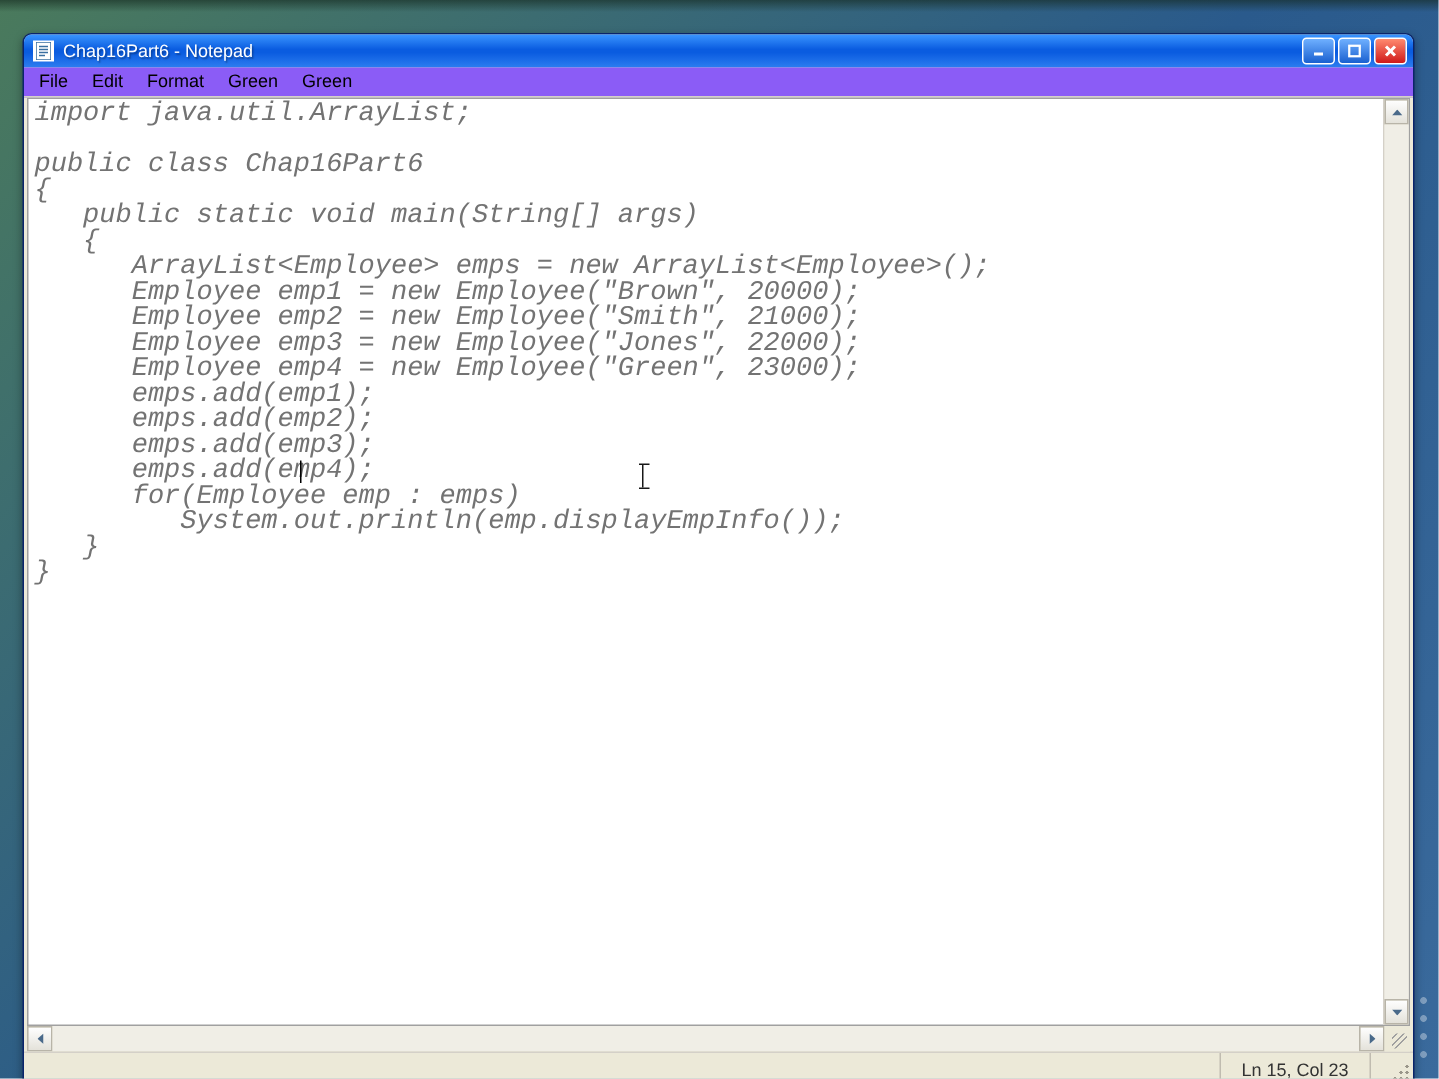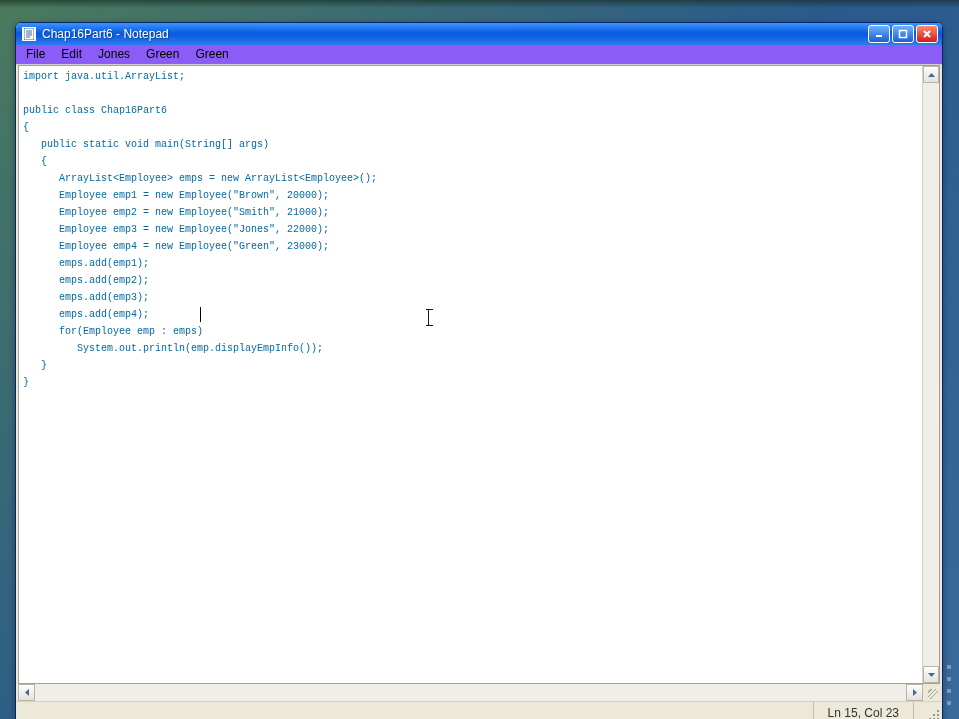--- a/index.html
+++ b/index.html
@@ -74,26 +74,27 @@
   background:#fff;
   border: 1px solid #a0a0a0;
   margin: 0 2px;
   position: relative;
   display:flex;
 }
 .editor {
   flex:1;
   padding: 2px 4px;
   font-family: Consolas, "Courier New", monospace;
-  font-size: 10px;
+  font-size: 18px;
   line-height: 17px;
   white-space: pre;
-  color:#0369a1;
+  color:#737373;
   overflow: hidden;
   position: relative;
+  font-style: italic;
 }
 .caret {
   position: absolute;
   width: 1px; height: 15px;
   background:#000;
 }
 .vscroll {
   width: 17px;
   background:#ece9d8;
   border-left: 1px solid #d4d0c8;
@@ -228,21 +229,21 @@
             <line x1="2" y1="2" x2="8" y2="8" stroke="#fff" stroke-width="2"></line>
             <line x1="8" y1="2" x2="2" y2="8" stroke="#fff" stroke-width="2"></line>
           </svg>
       </div>
     </div>
   </div>
 
   <div class="menubar">
     <div class="menu-item">File</div>
     <div class="menu-item">Edit</div>
-    <div class="menu-item">Jones</div>
+    <div class="menu-item">Format</div>
     <div class="menu-item">Green</div>
     <div class="menu-item">Green</div>
   </div>
 
   <div class="editor-wrap">
     <div class="editor">import java.util.ArrayList;
 
 public class Chap16Part6
 {
    public static void main(String[] args)

